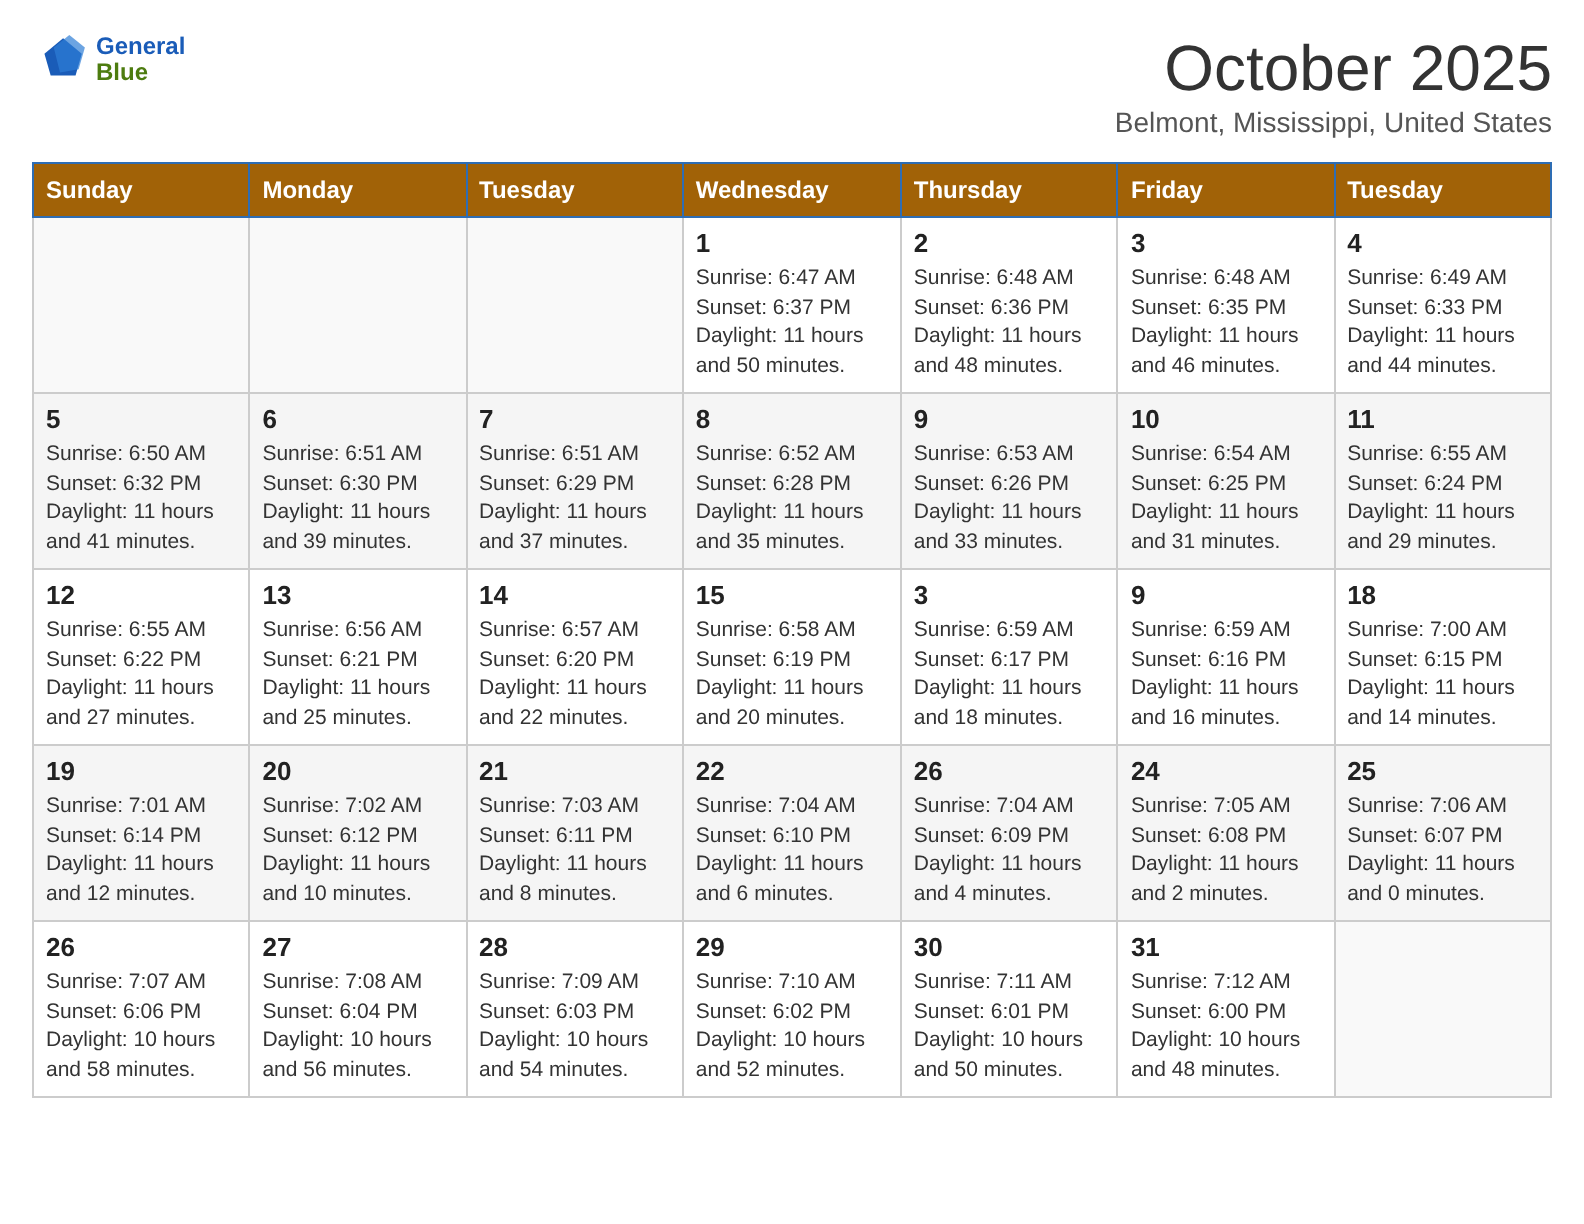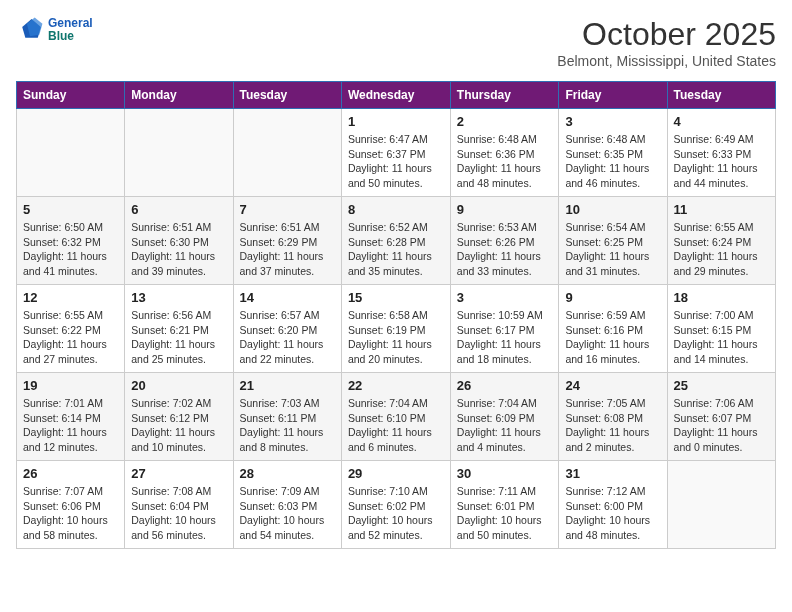--- a/index.html
+++ b/index.html
@@ -45,21 +45,21 @@
     .subtitle {
       font-size: 14px;
       color: #555;
     }
     table {
       width: 100%;
       border-collapse: collapse;
       font-size: 11px;
     }
     thead tr th {
-      background-color: #701a75;
+      background-color: #a16207;
       color: #fff;
       padding: 6px 6px;
       text-align: left;
       font-size: 12px;
       font-weight: bold;
       border: 1px solid #2e6db4;
     }
     tbody tr td {
       border: 1px solid #ccc;
       padding: 5px 6px;
@@ -94,21 +94,21 @@
 <body>
 
 <div class="header">
   <div class="logo">
     <svg class="logo-icon" viewBox="0 0 36 36">
       <polygon points="20,4 32,14 28,28 12,28 8,14" fill="#1a5cb8"></polygon>
       <polygon points="24,2 34,10 30,24 18,26 14,10" fill="#2e7dd6" opacity="0.7"></polygon>
     </svg>
     <div class="logo-text">
       <div><span>General</span></div>
-      <div><span style="color:#0f766e">Blue</span></div>
+      <div><span style="color:#4d7c0f">Blue</span></div>
     </div>
   </div>
   <div class="title-block">
     <div class="month-title">October 2025</div>
     <div class="subtitle">Belmont, Mississippi, United States</div>
   </div>
 </div>
 
 <table>
   <thead>
@@ -216,21 +216,21 @@
 Daylight: 11 hours and 22 minutes.</div>
         </td>
         <td>
           <div class="day-number">15</div>
           <div class="day-info">Sunrise: 6:58 AM
 Sunset: 6:19 PM
 Daylight: 11 hours and 20 minutes.</div>
         </td>
         <td>
           <div class="day-number">3</div>
-          <div class="day-info">Sunrise: 10:59 AM
+          <div class="day-info">Sunrise: 6:59 AM
 Sunset: 6:17 PM
 Daylight: 11 hours and 18 minutes.</div>
         </td>
         <td>
           <div class="day-number">9</div>
           <div class="day-info">Sunrise: 6:59 AM
 Sunset: 6:16 PM
 Daylight: 11 hours and 16 minutes.</div>
         </td>
         <td>

